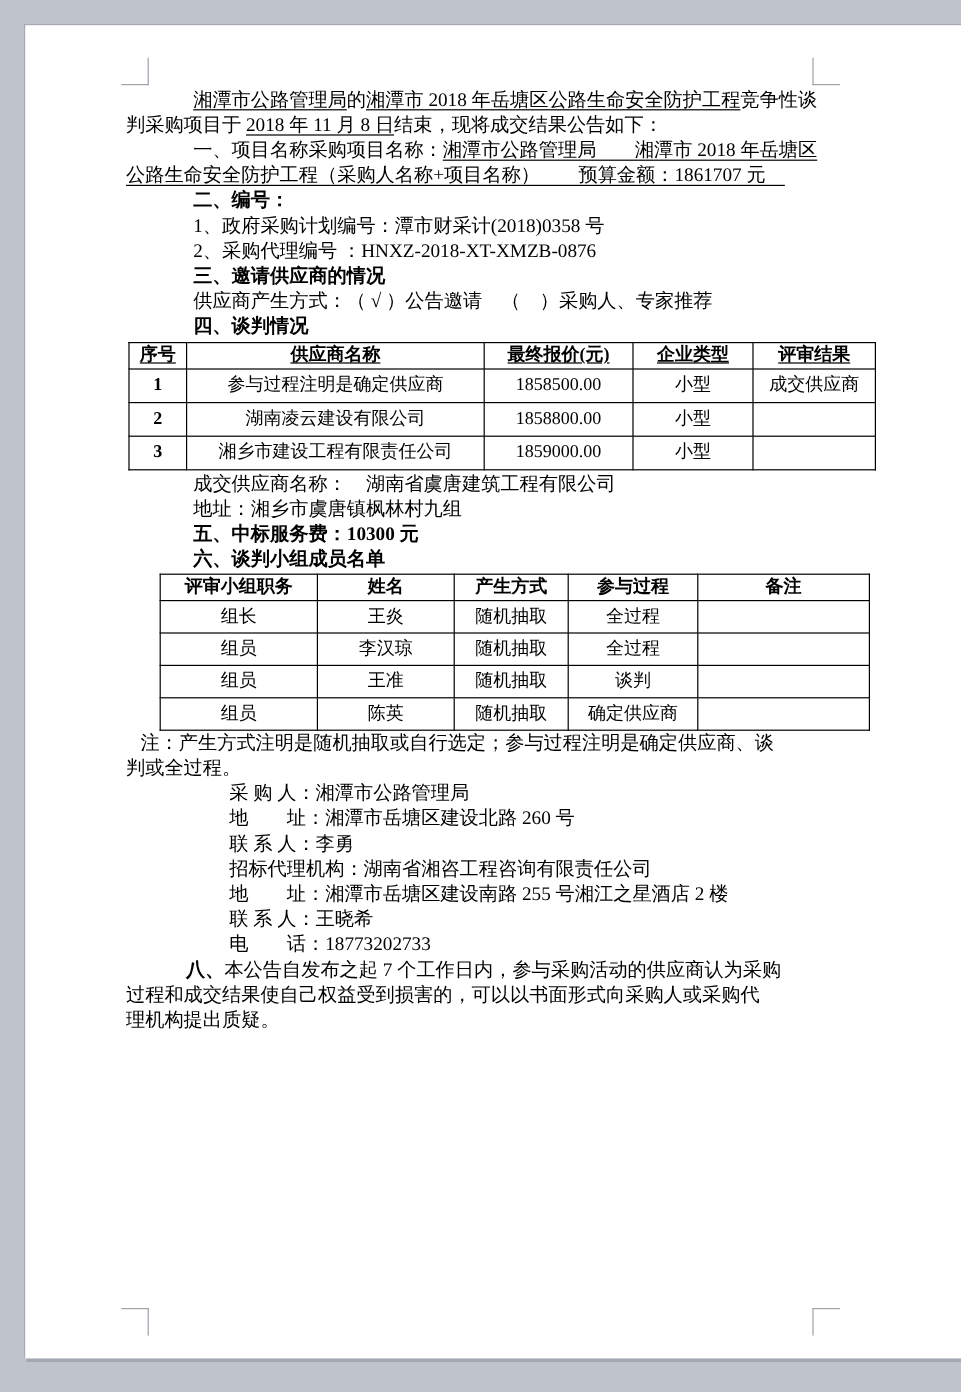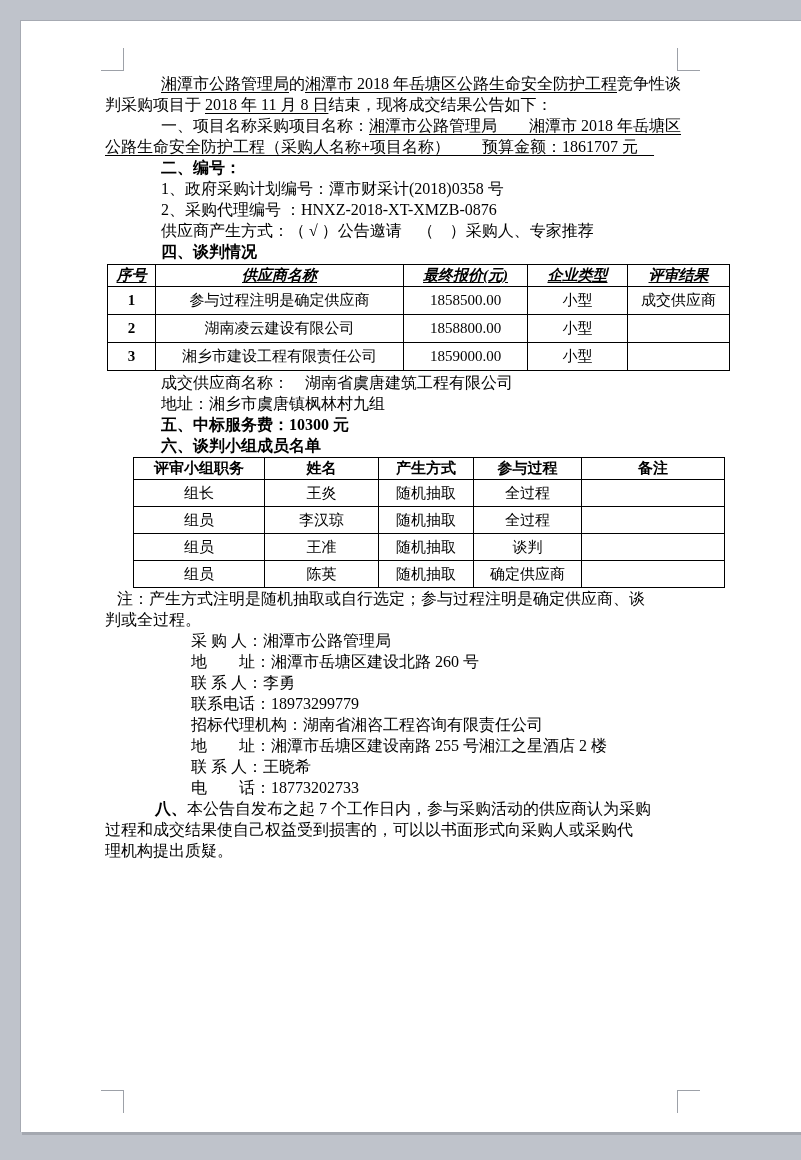--- a/index.html
+++ b/index.html
@@ -27,21 +27,21 @@
   .line{white-space:pre-wrap;}
   .ind{padding-left:56px;}     
   .ind8{padding-left:50px;}    
   .indn{padding-left:12px;}    
   .indc{padding-left:86px;}    
   .b{font-weight:bold;}
   .u{text-decoration:underline;text-underline-offset:3px;}
   table{border-collapse:collapse;table-layout:fixed;text-align:center;}
   th,td{border:1.5px solid #000;padding:0;overflow:hidden;white-space:nowrap;}
   .t1{width:622px;margin:2px 0 1px 2px;font-size:15px;}
-  .t1 th{height:20px;font-weight:bold;text-decoration:underline;text-underline-offset:2px;font-style:italic;}
+  .t1 th{height:20px;font-weight:bold;text-decoration:underline;text-underline-offset:2px;}
   .t1 td{height:27px;}
   .t1 .seq{font-weight:bold;}
   .t2{width:591px;margin:1px 0 0 28px;font-size:15px;}
   .t2 th{height:20px;font-weight:bold;}
   .t2 td{height:26px;font-family:Liberation Serif, serif;}
 </style>
 </head>
 <body>
 
 <div class="page">
@@ -52,20 +52,21 @@
     <div class="line"><span>判采购项目于 </span><span class="u">2018 年 11 月 8 日</span><span>结束，现将成交结果公告如下：</span></div>
 
     <div class="line ind"><span>一、项目名称采购项目名称：</span><span class="u">湘潭市公路管理局　　湘潭市 2018 年岳塘区</span></div>
 
     <div class="line"><span class="u">公路生命安全防护工程（采购人名称+项目名称）　　预算金额：1861707 元　</span></div>
 
     <div class="line ind b">二、编号：</div>
     <div class="line ind">1、政府采购计划编号：潭市财采计(2018)0358 号</div>
     <div class="line ind">2、采购代理编号 ：HNXZ-2018-XT-XMZB-0876</div>
 
+    <div class="line ind b">三、邀请供应商的情况</div>
     <div class="line ind">供应商产生方式：（ √ ）公告邀请　（　）采购人、专家推荐</div>
 
     <div class="line ind b">四、谈判情况</div>
 
     <table class="t1">
       <colgroup>
           <col style="width:48px">
           <col style="width:248px">
           <col style="width:124px">
           <col style="width:100px">
@@ -155,21 +156,20 @@
       </tr>
     </tbody>
       </table>
 
     <div class="line indn">注：产生方式注明是随机抽取或自行选定；参与过程注明是确定供应商、谈</div>
     <div class="line">判或全过程。</div>
 
     <div class="line indc">采 购 人：湘潭市公路管理局</div>
     <div class="line indc">地　　址：湘潭市岳塘区建设北路 260 号</div>
     <div class="line indc">联 系 人：李勇</div>
-    <div class="line indc">联系电话：18973299779</div>
     <div class="line indc">招标代理机构：湖南省湘咨工程咨询有限责任公司</div>
     <div class="line indc">地　　址：湘潭市岳塘区建设南路 255 号湘江之星酒店 2 楼</div>
     <div class="line indc">联 系 人：王晓希</div>
     <div class="line indc">电　　话：18773202733</div>
 
     <div class="line ind8"><span class="b">八、</span><span>本公告自发布之起 7 个工作日内，参与采购活动的供应商认为采购</span></div>
     <div class="line">过程和成交结果使自己权益受到损害的，可以以书面形式向采购人或采购代</div>
     <div class="line">理机构提出质疑。</div>
 
   </div>

